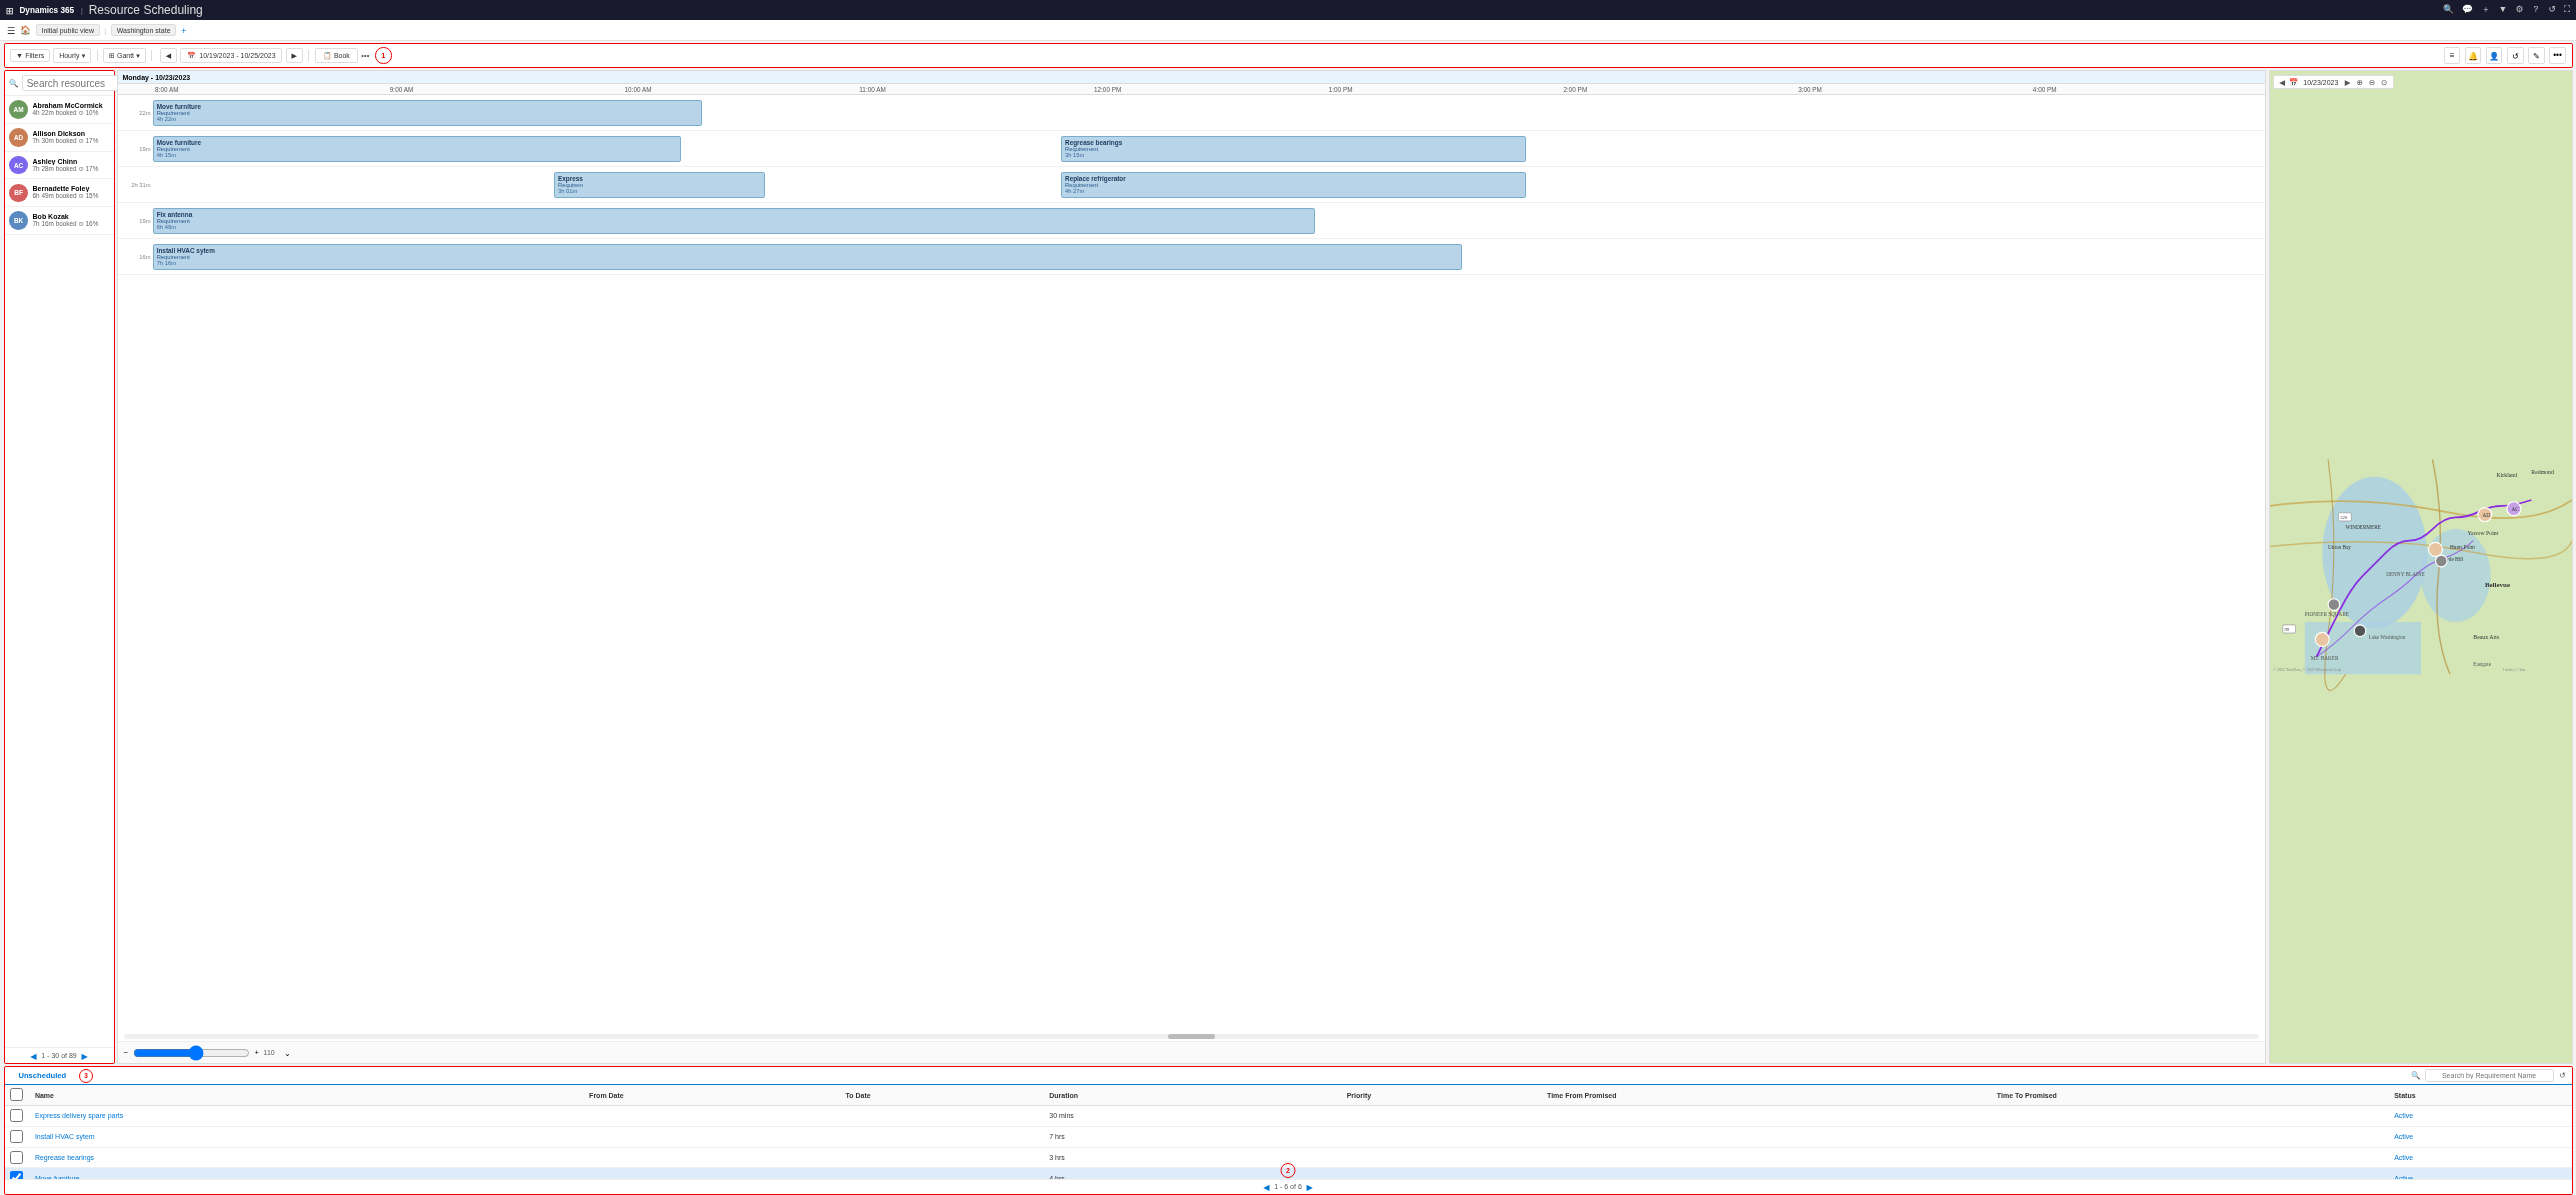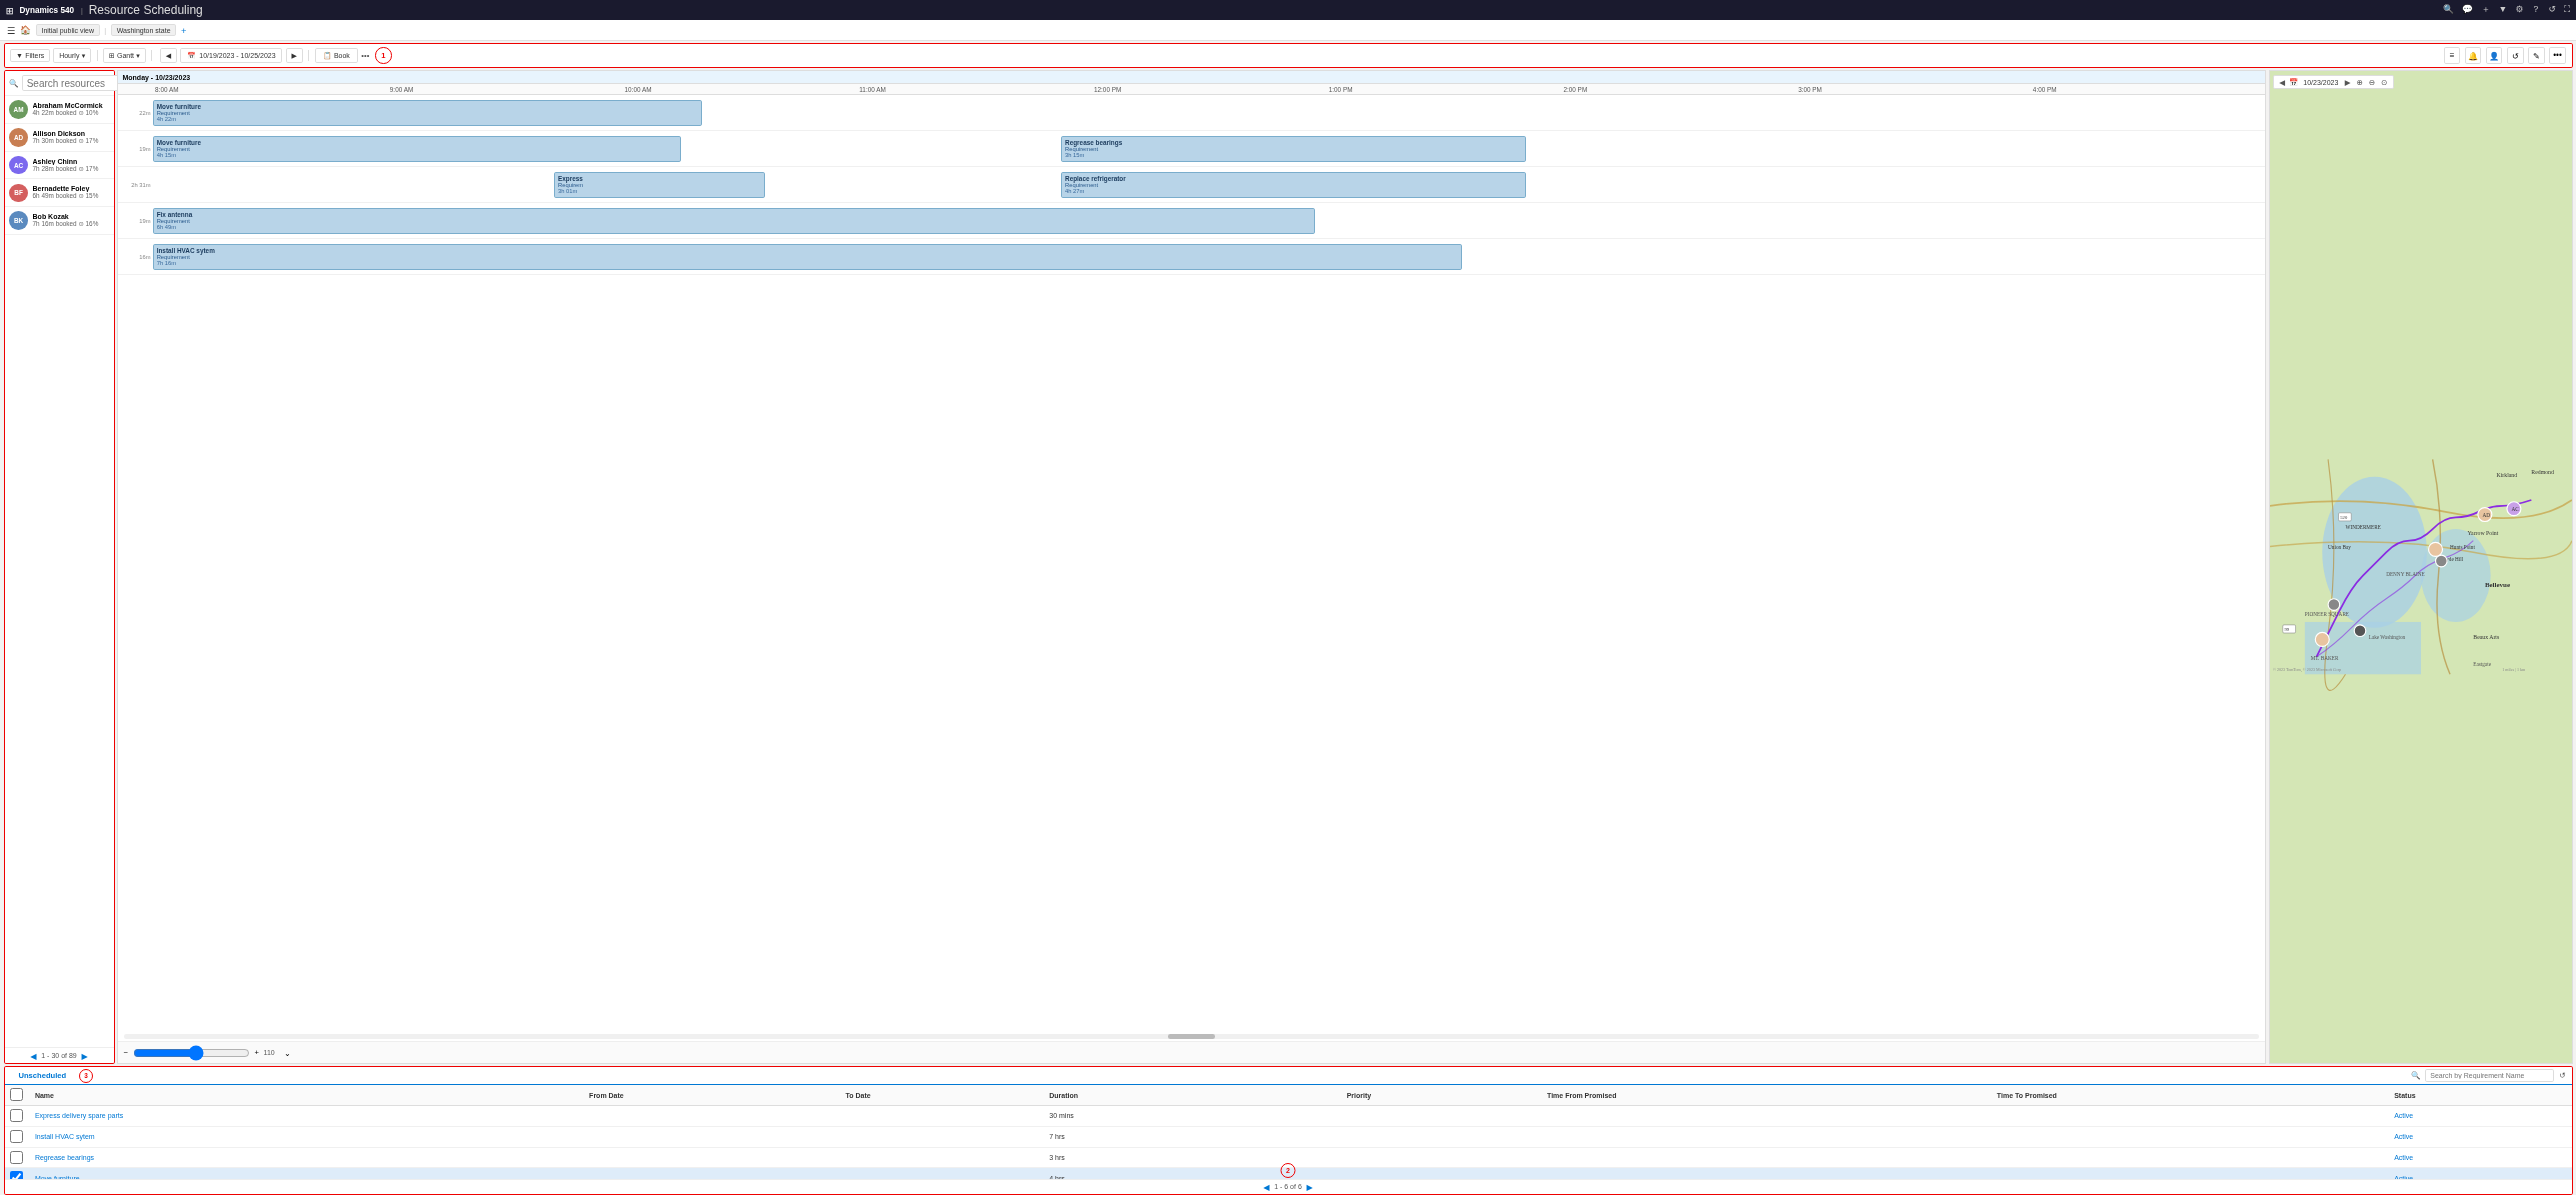--- a/index.html
+++ b/index.html
@@ -203,21 +203,21 @@
     .bottom-tab {
       padding: 4.1px 8.2px; font-size: 7.6px; cursor: pointer; color: #555;
       border-bottom: 1.2px solid transparent; margin-bottom: -1.2px;
     }
     .bottom-tab.active { color: #0078d4; border-bottom: 1.2px solid #0078d4; font-weight: 600; }
     .bottom-search {
       margin-left: auto; display: flex; align-items: center; gap: 3.5px;
     }
     .bottom-search input {
       border: 0.6px solid #ddd; border-radius: 1.8px; padding: 1.8px 4.7px;
-      font-size: 7px; width: 129px; outline: none;
+      font-size: 7px; width: 129px; outline: none; text-align: center;
     }
     .table-container { flex: 1; overflow-y: auto; }
     table { width: 100%; border-collapse: collapse; }
     th {
       text-align: left; padding: 2.9px 5.8px; font-size: 7px; font-weight: 600;
       color: #333; background: #fafafa; border-bottom: 0.6px solid #ddd;
       white-space: nowrap;
     }
     td { padding: 2.9px 5.8px; font-size: 7px; color: #333; border-bottom: 0.6px solid #f0f0f0; }
     tr.selected td { background: #deecf9; }
@@ -256,21 +256,21 @@
     }
     .scroll-thumb {
       width: 47px; height: 4.7px; background: #bbb; border-radius: 2.3px; margin: 0 auto;
     }
   </style>
 </head>
 <body>
 
 <div class="top-nav">
   <span style="font-size:9.4px;cursor:pointer;">⊞</span>
-  <span style="font-size:8.2px;font-weight:600;color:white;margin-right:1.2px;">Dynamics 540</span>
+  <span style="font-size:8.2px;font-weight:600;color:white;margin-right:1.2px;">Dynamics 365</span>
   <span style="color:#888;font-size:7px;">|</span>
   <span style="font-size:12px;color:#ddd;">Resource Scheduling</span>
   <div class="nav-icons">
     <span style="cursor:pointer;">🔍</span>
     <span style="cursor:pointer;">💬</span>
     <span style="cursor:pointer;">＋</span>
     <span style="cursor:pointer;">▼</span>
     <span style="cursor:pointer;">⚙</span>
     <span style="cursor:pointer;">？</span>
     <span style="cursor:pointer;">↺</span>

